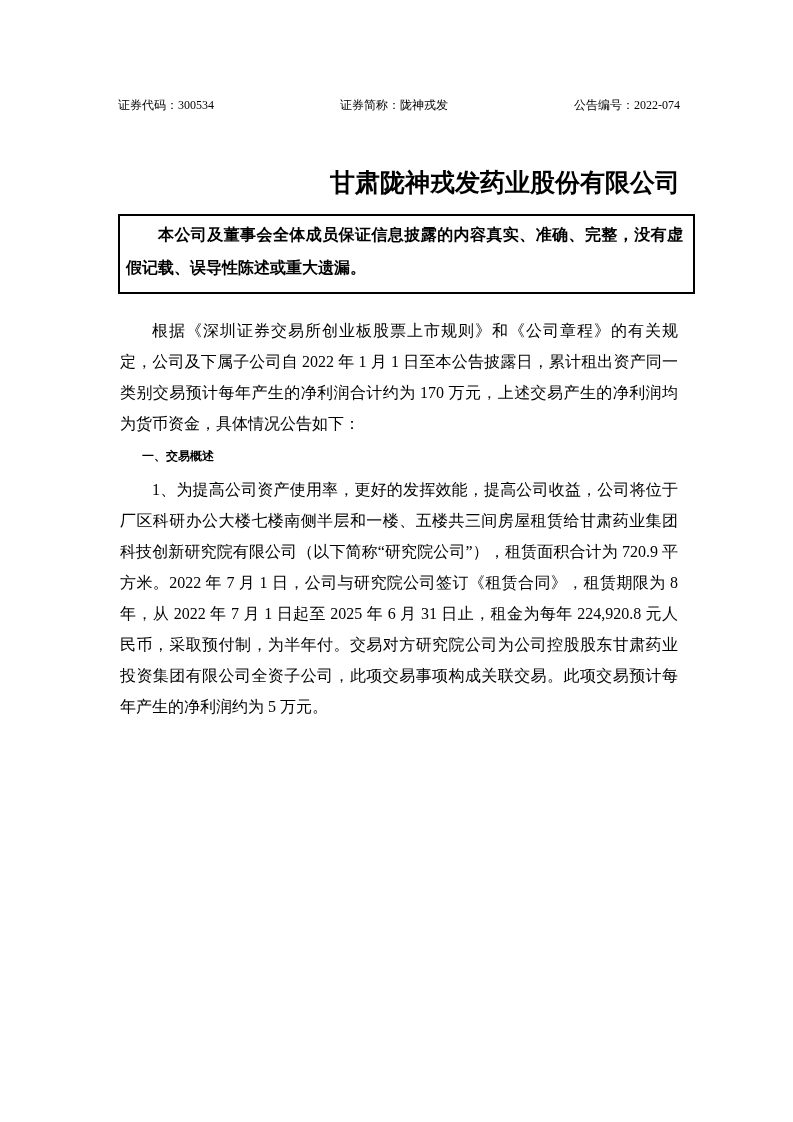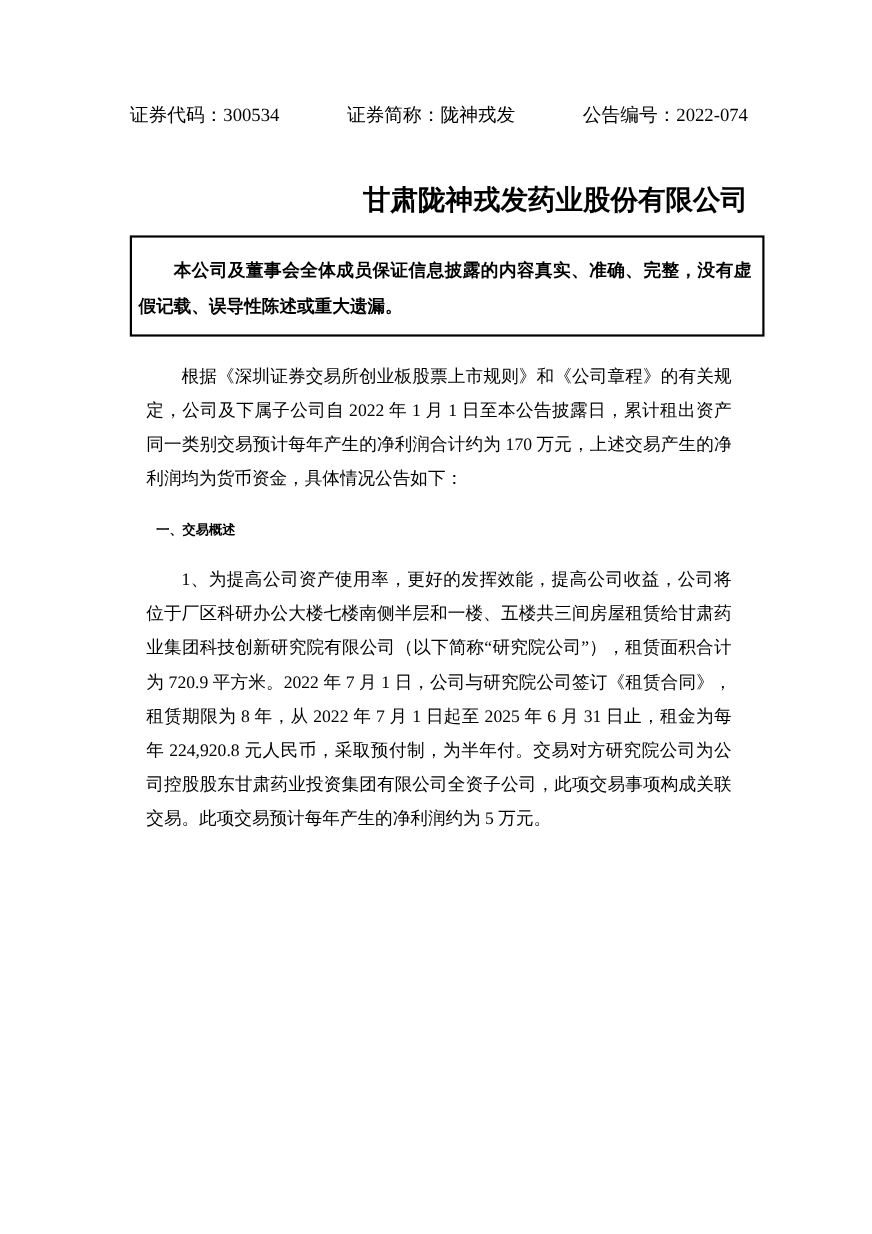--- a/index.html
+++ b/index.html
@@ -16,47 +16,47 @@
     box-sizing: border-box;
     padding: 94px 113px 0 118px;
     font-family: "Liberation Serif", "DejaVu Serif", serif;
     color: #000000;
     overflow: hidden;
   }
   .doc-header {
     display: flex;
     justify-content: space-between;
     align-items: center;
-    font-size: 17px;
+    font-size: 12px;
     line-height: 22px;
     white-space: nowrap;
   }
   .doc-title {
     margin: 46px 0 0 0;
     text-align: right;
     font-size: 25px;
     font-weight: bold;
     line-height: 42px;
   }
   .statement-box {
     margin: 10px -15px 0 0;
     border: 2px solid #000000;
-    padding: 14px 10px 8px 6px;
+    padding: 2px 10px 8px 6px;
     box-sizing: border-box;
   }
   .statement-text {
     margin: 0;
     font-size: 16px;
     font-weight: bold;
     line-height: 33px;
     text-indent: 2em;
     text-align: justify;
   }
   .body-para {
-    margin: 15px;
+    margin: 2px;
     font-size: 16px;
     line-height: 31px;
     text-indent: 2em;
     text-align: justify;
   }
   .intro-para {
     margin-top: 21px;
   }
   .section-heading {
     margin: 0;

